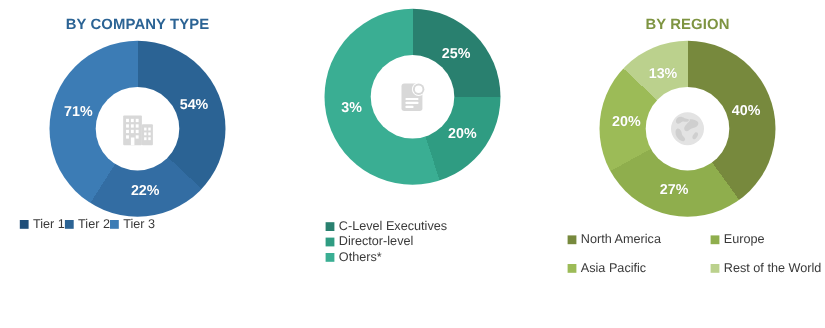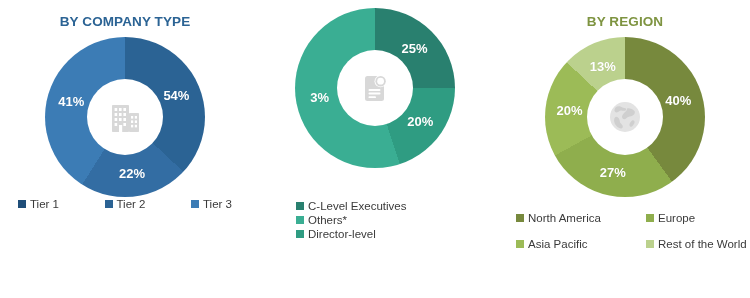--- a/index.html
+++ b/index.html
@@ -106,21 +106,21 @@
     margin-right: 4px;
     flex: 0 0 auto;
     display: inline-block;
   }
 
   
   .legend-company {
     bottom: 42px;
   }
   .legend-company .legend-row {
-    justify-content: space-between;
+    justify-content: flex-start;
     padding: 0 10px;
   }
 
   
   .legend-designation {
     bottom: 10px;
   }
   .legend-designation .stack {
     margin-left: 38px;
   }
@@ -173,21 +173,21 @@
                 <rect x="29.8" y="23.4" width="2.2" height="2.6"></rect>
                 <rect x="26" y="27.8" width="2.2" height="2.6"></rect>
                 <rect x="29.8" y="27.8" width="2.2" height="2.6"></rect>
               </g>
             </svg>
           </span>
         </div>
       </div>
       <div class="slice-label" id="p0l0" style="left: 131.394px; top: 57.7597px;">54%</div>
       <div class="slice-label" id="p0l1" style="left: 87.0187px; top: 135.558px;">22%</div>
-      <div class="slice-label" id="p0l2" style="left: 26.2236px; top: 64.3765px;">41%</div>
+      <div class="slice-label" id="p0l2" style="left: 26.2236px; top: 64.3765px;">71%</div>
     </div>
 
     <div class="legend legend-company">
       <div class="legend-row">
         <span class="legend-item">
           <span class="swatch" id="sw0_0" style="background: rgb(31, 78, 121);"></span>
           <span>Tier 1</span>
         </span>
         <span class="legend-item">
           <span class="swatch" id="sw0_1" style="background: rgb(43, 99, 148);"></span>
@@ -226,26 +226,26 @@
       <div class="slice-label" id="p1l2" style="left: 24.6895px; top: 88.7603px;">3%</div>
     </div>
 
     <div class="legend legend-designation">
       <div class="stack">
         <div class="legend-item">
           <span class="swatch" id="sw1_0" style="background: rgb(41, 128, 111);"></span>
           <span>C-Level Executives</span>
         </div>
         <div class="legend-item">
+          <span class="swatch" id="sw1_1" style="background: rgb(47, 156, 130);"></span>
+          <span>Director-level</span>
+        </div>
+        <div class="legend-item">
           <span class="swatch" id="sw1_2" style="background: rgb(58, 174, 147);"></span>
           <span>Others*</span>
-        </div>
-        <div class="legend-item">
-          <span class="swatch" id="sw1_1" style="background: rgb(47, 156, 130);"></span>
-          <span>Director-level</span>
         </div>
       </div>
     </div>
   </div>
 
   <div class="panel">
     <div class="panel-title title-region">BY REGION</div>
 
     <div class="donut-wrap">
       <div class="donut" id="donut2" style="background: conic-gradient(rgb(119, 137, 61) 0deg, rgb(119, 137, 61) 144deg, rgb(143, 174, 77) 144deg, rgb(143, 174, 77) 241.2deg, rgb(156, 187, 87) 241.2deg, rgb(156, 187, 87) 313.2deg, rgb(187, 209, 141) 313.2deg, rgb(187, 209, 141) 360deg);">

